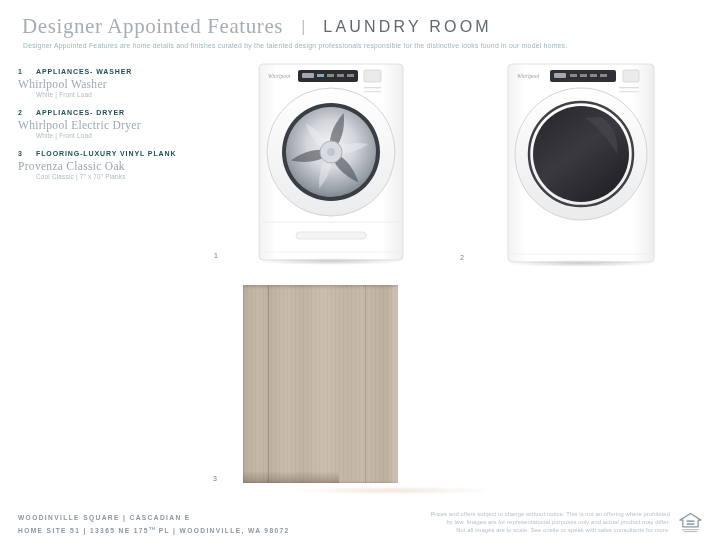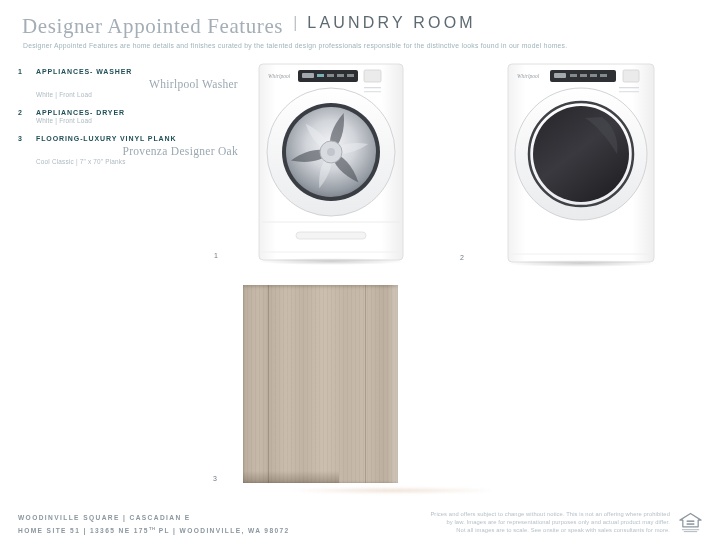--- a/index.html
+++ b/index.html
@@ -1,34 +1,34 @@
 <!DOCTYPE html>
 <html><head>
 <meta charset="utf-8">
 <style>
   html,body{margin:0;padding:0;background:#fff;}
   .page{position:relative;width:720px;height:556px;background:#ffffff;overflow:hidden;
         font-family:"Liberation Sans",sans-serif;}
 
   
-  .header{position:absolute;left:22px;top:14px;display:flex;align-items:flex-start;gap:10px;}
+  .header{position:absolute;left:22px;top:14px;display:flex;align-items:center;gap:18px;}
   .title{font-family:"Liberation Serif",serif;font-size:21px;font-weight:400;
          color:#a4aeb6;letter-spacing:0.6px;}
   .sep{font-size:16px;color:#bcc4ca;font-weight:300;}
   .room{font-size:16px;color:#5d6a72;letter-spacing:3.2px;font-weight:400;}
   .subtitle{position:absolute;left:23px;top:42px;font-size:6.8px;color:#9fb4ba;letter-spacing:0.25px;}
 
   
   .spec-list{position:absolute;left:18px;top:68px;width:220px;}
   .spec-item{margin-bottom:11px;}
   .spec-head{display:flex;}
   .spec-num{width:18px;font-size:7px;font-weight:700;color:#215058;}
   .spec-cat{font-size:7px;font-weight:700;color:#215058;letter-spacing:0.9px;}
   .spec-name{margin-left:0;margin-top:3px;font-family:"Liberation Serif",serif;
-             font-size:11.5px;color:#9aa8b2;letter-spacing:0.3px;text-align:right;}
+             font-size:11.5px;color:#9aa8b2;letter-spacing:0.3px;}
   .spec-sub{margin-left:18px;margin-top:1px;font-size:6.4px;color:#adbac1;letter-spacing:0.2px;}
 
   
   .fig{position:absolute;}
   .fig-washer{left:258px;top:62px;width:146px;height:200px;}
   .fig-dryer{left:507px;top:62px;width:148px;height:202px;}
   .fig-shadow{position:absolute;height:7px;border-radius:50%;
               background:radial-gradient(ellipse at center, rgba(0,0,0,0.18), rgba(0,0,0,0) 70%);}
   .shadow-washer{left:256px;top:258px;width:150px;}
   .shadow-dryer{left:505px;top:260px;width:152px;}
@@ -90,29 +90,30 @@
       </div>
       <div class="spec-name">Whirlpool Washer</div>
       <div class="spec-sub">White  |  Front Load</div>
     </div>
 
     <div class="spec-item">
       <div class="spec-head">
         <span class="spec-num">2</span>
         <span class="spec-cat">APPLIANCES- DRYER</span>
       </div>
+      <div class="spec-name">Whirlpool Electric Dryer</div>
       <div class="spec-sub">White  |  Front Load</div>
     </div>
 
     <div class="spec-item">
       <div class="spec-head">
         <span class="spec-num">3</span>
         <span class="spec-cat">FLOORING-LUXURY VINYL PLANK</span>
       </div>
-      <div class="spec-name">Provenza Designer Oak</div>
+      <div class="spec-name">Provenza Classic Oak</div>
       <div class="spec-sub">Cool Classic  |  7" x 70" Planks</div>
     </div>
 
   </div>
 
   <div class="fig fig-washer">
     <svg viewBox="0 0 146 200" width="146" height="200">
       <defs>
         <linearGradient id="wbody" x1="0" y1="0" x2="1" y2="0">
           <stop offset="0" stop-color="#f2f2f3"></stop>

